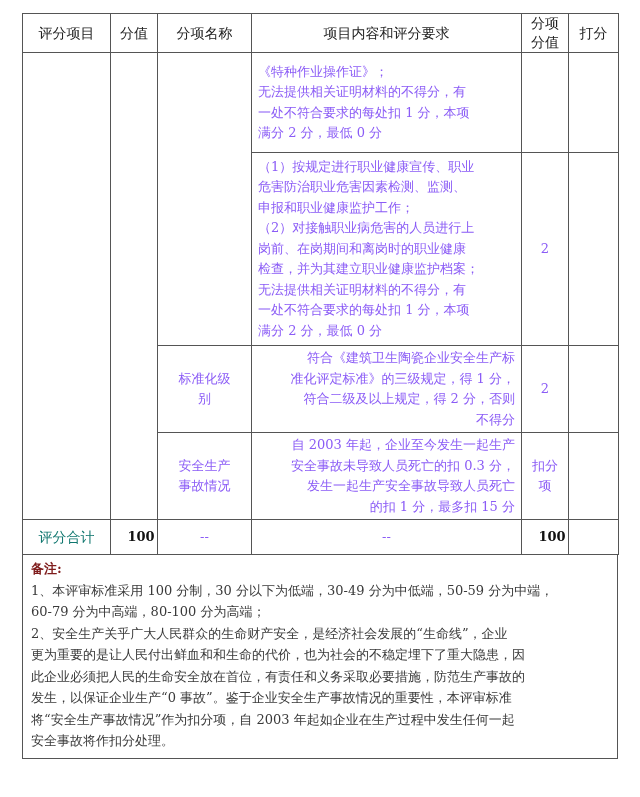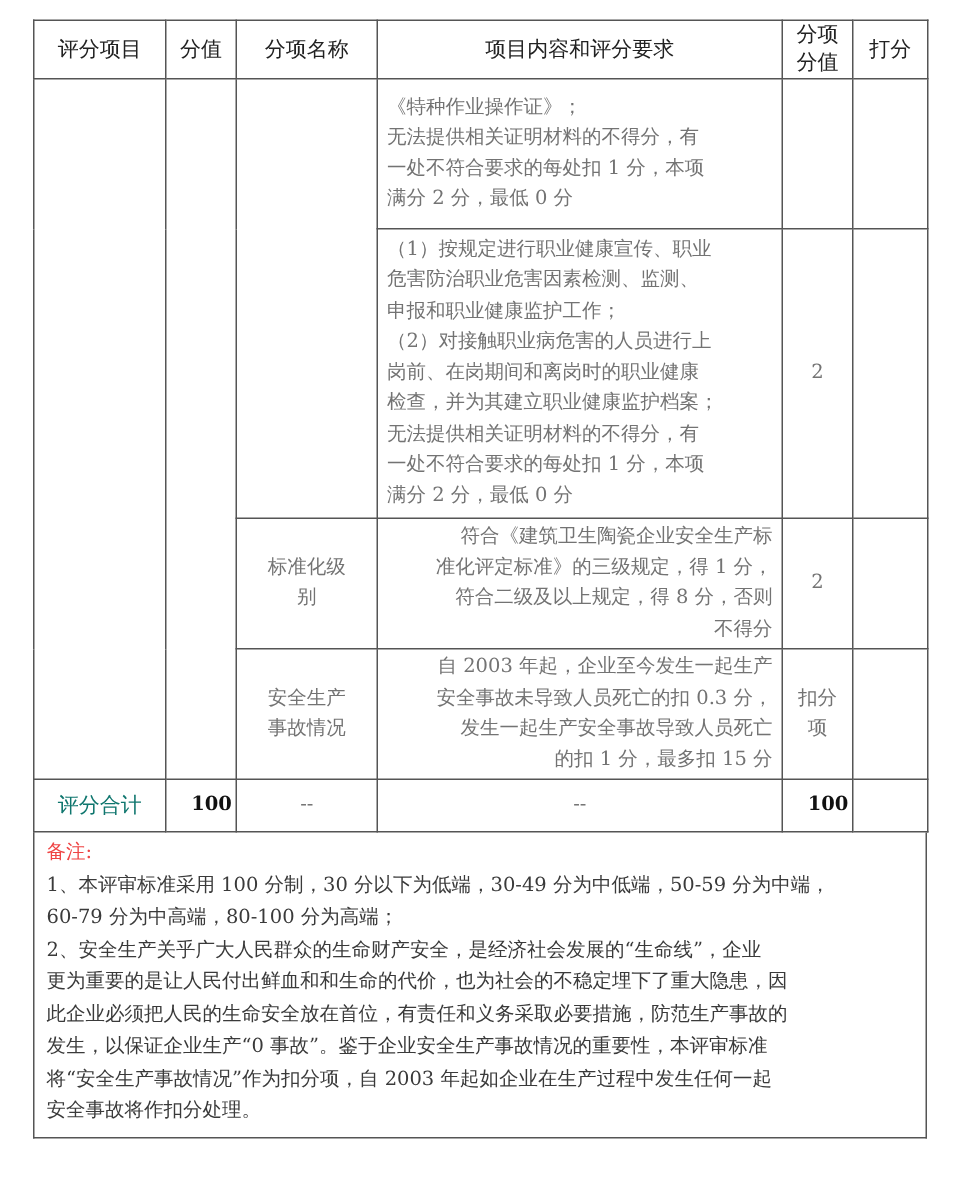--- a/index.html
+++ b/index.html
@@ -1,29 +1,29 @@
 <!DOCTYPE html>
 <html><head>
 <meta charset="utf-8">
 <style>
   html, body { margin: 0; padding: 0; background: #ffffff; }
   body { width: 640px; height: 797px; position: relative; overflow: hidden;
          font-family: "DejaVu Serif", "Liberation Serif", serif; color: #333; }
   .page { position: absolute; left: 22px; top: 13px; width: 596px; }
   table { border-collapse: collapse; width: 596px; table-layout: fixed; }
   td, th { border: 1px solid #555; font-weight: normal; font-size: 13px; line-height: 20.5px;
-           color: #737373; padding: 0; vertical-align: middle; }
+           color: #8b5cf6; padding: 0; vertical-align: middle; }
   th { height: 36px; font-size: 14px; color: #222; text-align: center; line-height: 19px; }
   .c { text-align: center; }
   .content { padding: 2px 6px 2px 6px; text-align: left; }
   .content.center { text-align: right; }
   .bold { font-weight: bold; color: #111; padding-left: 14px; }
   .notes { border: 1px solid #555; border-top: none; padding: 3px 8px 6px 8px; font-size: 13px;
            line-height: 21.5px; color: #3a3a3a; }
-  .notes-title { font-weight: normal; color: #ef4444; }
+  .notes-title { font-weight: bold; color: #7f1d1d; }
   .line { display: block; }
 </style>
 </head>
 <body>
 
 <div class="page">
   <table>
     <colgroup>
       <col style="width:88px">
         <col style="width:47px">
@@ -75,21 +75,21 @@
         <td class="c"></td>
       </tr>
       <tr style="height:87px">
         <td class="c">
             <span style="display:block">标准化级</span>
             <span style="display:block">别</span>
           </td>
         <td class="content center">
           <span class="line">符合《建筑卫生陶瓷企业安全生产标</span>
           <span class="line">准化评定标准》的三级规定，得 1 分，</span>
-          <span class="line">符合二级及以上规定，得 8 分，否则</span>
+          <span class="line">符合二级及以上规定，得 2 分，否则</span>
           <span class="line">不得分</span>
         </td>
         <td class="c">2</td>
         <td class="c"></td>
       </tr>
       <tr style="height:87px">
         <td class="c">
             <span style="display:block">安全生产</span>
             <span style="display:block">事故情况</span>
           </td>

